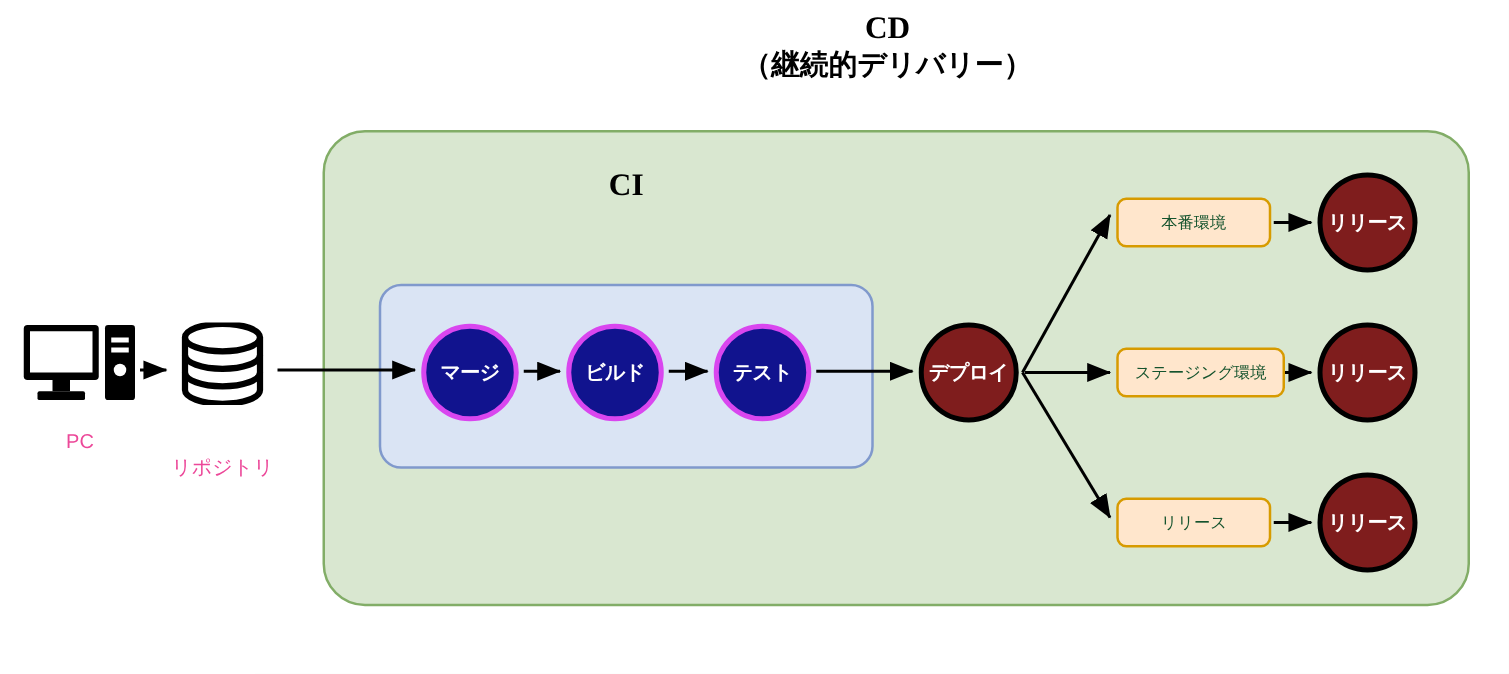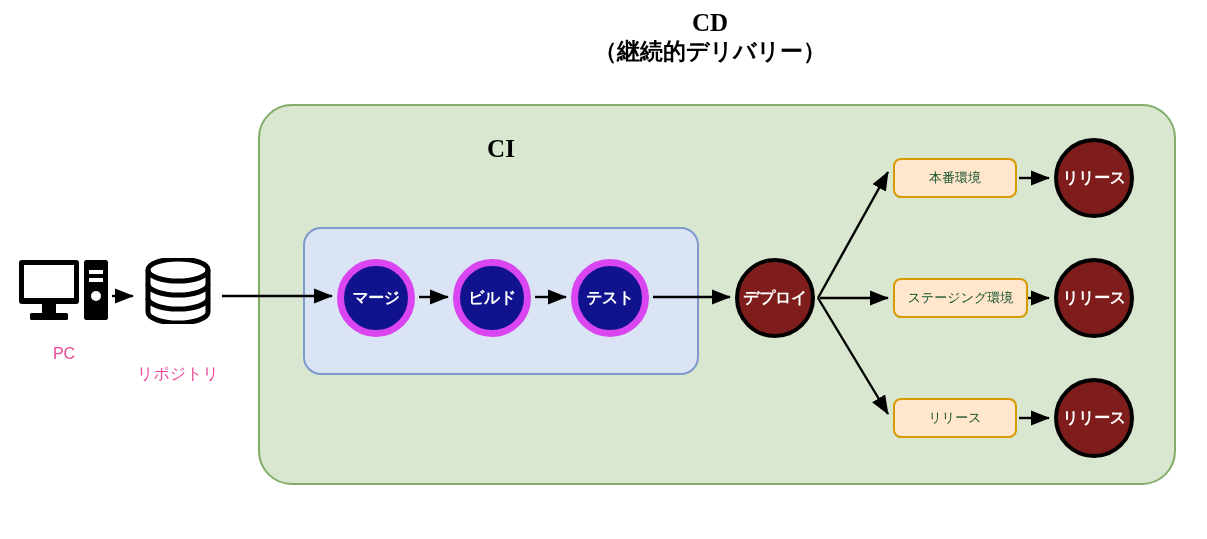--- a/index.html
+++ b/index.html
@@ -80,21 +80,21 @@
   .circle {
     border-radius: 50%;
     color: #ffffff;
     font-weight: bold;
     font-size: 16px;
     letter-spacing: -0.5px;
   }
   .circle-blue {
     width: 78px; height: 78px;
     background: #11138e;
-    border: 7px solid #d946ef;
+    border: 4px solid #d946ef;
   }
   .circle-green {
     width: 80px; height: 80px;
     background: #7f1d1d;
     border: 4px solid #000000;
   }
   .c-merge { left: 337px; top: 259px; }
   .c-build { left: 453px; top: 259px; }
   .c-test  { left: 571px; top: 259px; }
   .c-deploy { left: 735px; top: 258px; }

